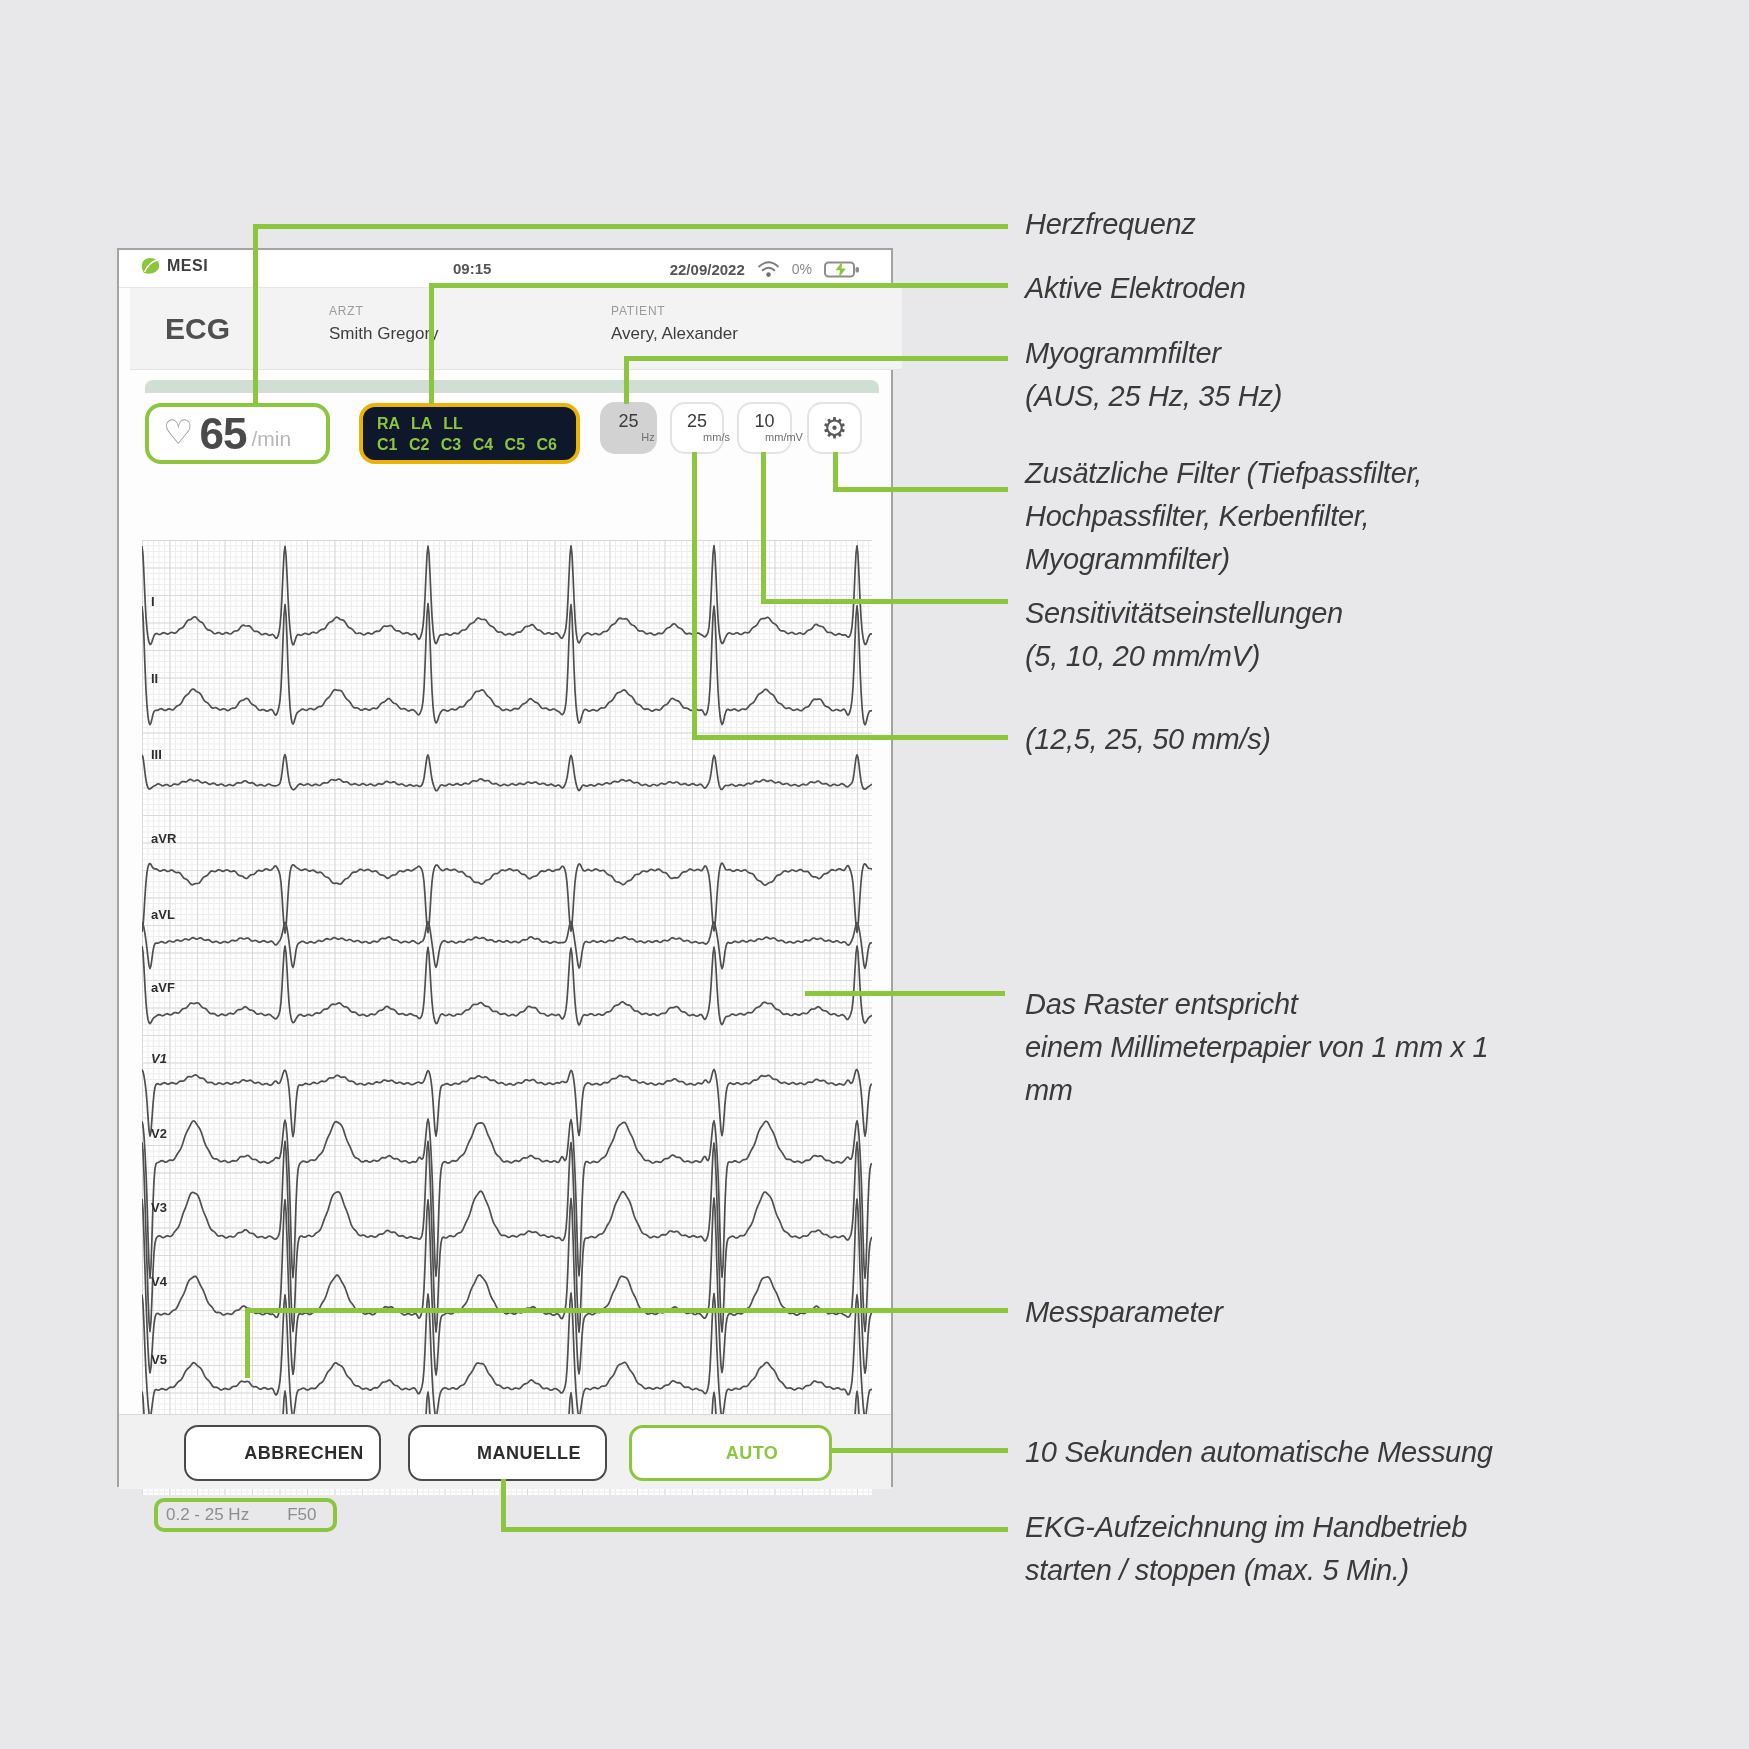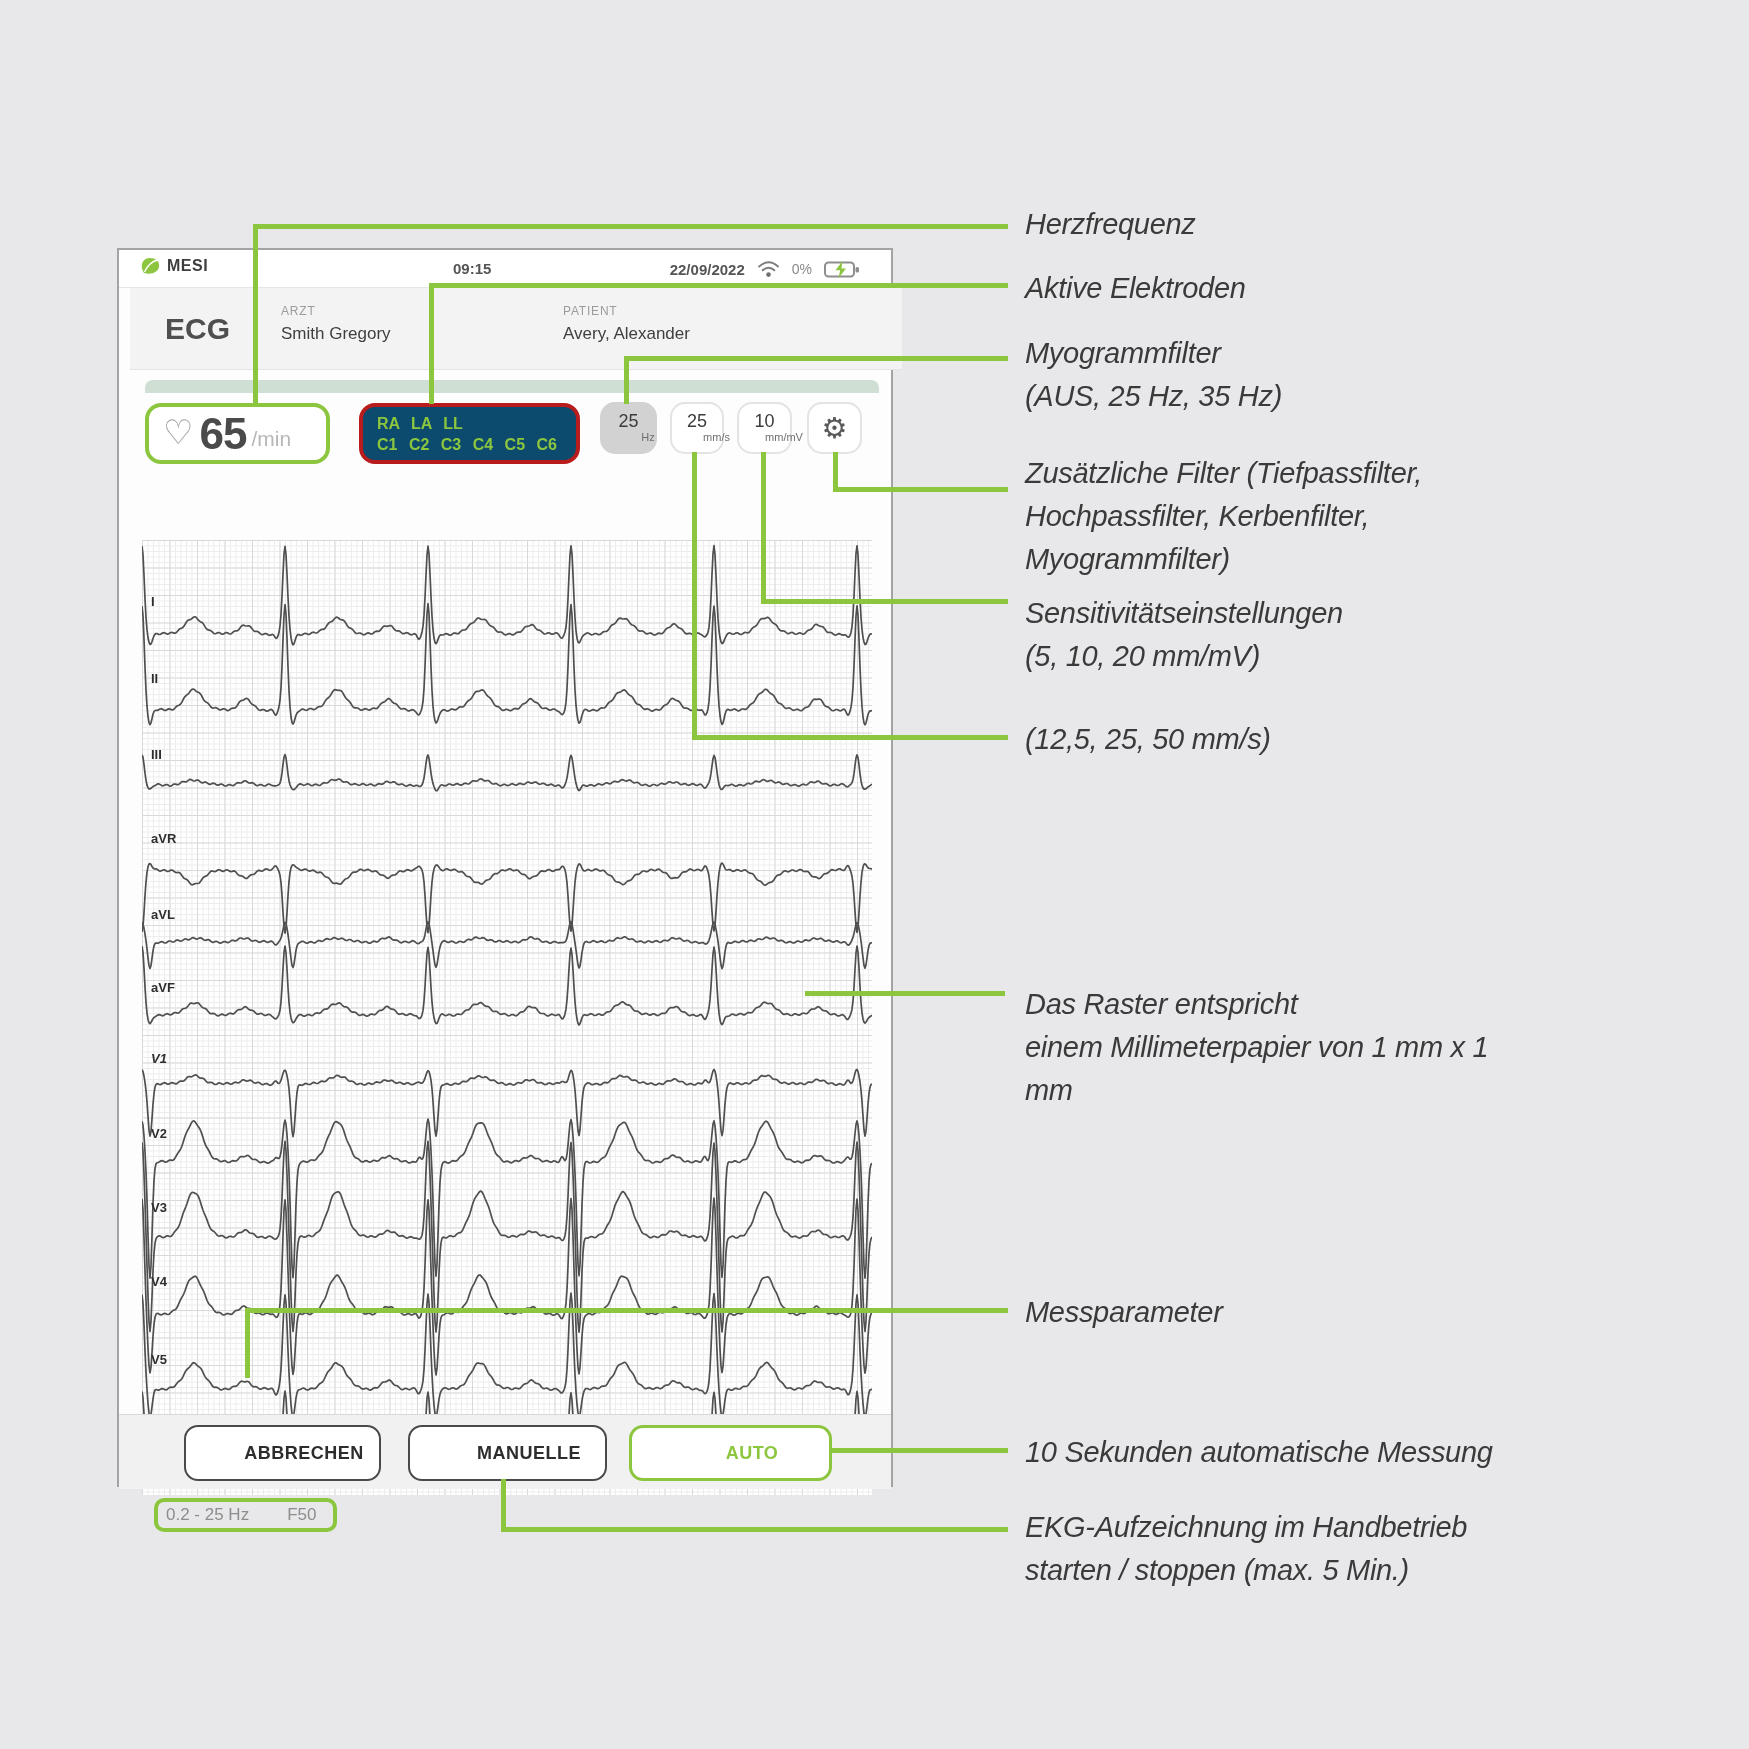--- a/index.html
+++ b/index.html
@@ -13,35 +13,35 @@
              border-bottom:1px solid #e6e6e6;}
   .brand{position:absolute;left:22px;top:7px;display:flex;align-items:center;gap:6px;}
   .brand-name{font-size:16px;font-weight:bold;color:#3d3d3d;letter-spacing:.5px;}
   .clock{position:absolute;left:334px;top:10px;font-size:15px;font-weight:bold;color:#555;}
   .status-right{position:absolute;right:31px;top:0;height:38px;display:flex;align-items:center;gap:12px;}
   .date{font-size:15px;font-weight:bold;color:#555;}
   .pct{font-size:14px;color:#8a8a8a;}
   .header{position:absolute;left:11px;top:38px;width:100%;height:82px;background:#f3f3f4;
           border-bottom:1px solid #e3e3e3;}
   .app-title{position:absolute;left:35px;top:24px;font-size:30px;font-weight:bold;color:#4f4f4f;}
-  .person{position:absolute;top:16px;}
+  .person{position:absolute;top:16px;margin-left:48px;}
   .person .lbl{font-size:12px;color:#9b9b9b;letter-spacing:.8px;margin-bottom:6px;}
   .person .val{font-size:17px;color:#3f3f3f;}
   .doctor{left:151px;} .patient{left:433px;}
   .main{position:absolute;left:0;top:120px;width:100%;height:1044px;background:#fdfdfd;}
   .sage{position:absolute;left:26px;top:10px;width:734px;height:13px;background:#cfdfd3;
         border-radius:8px 8px 0 0;}
   
   .hr-box{position:absolute;left:26px;top:33px;width:185px;height:61px;border:4px solid #8CC63F;
           border-radius:16px;background:#fff;display:flex;align-items:center;padding:0 10px;}
   .heart{font-size:34px;color:#a3a3a3;line-height:1;margin:0 6px 4px 4px;}
   .hr-val{font-size:44px;font-weight:bold;color:#4a4a4a;letter-spacing:-1px;}
   .hr-unit{font-size:21px;color:#b7b7b7;margin-left:5px;margin-top:10px;}
-  .el-box{position:absolute;left:240px;top:33px;width:221px;height:61px;border:4px solid #b91c1c;
-          border-radius:16px;background:#0c4a6e;padding:6px 6px 0 14px;}
+  .el-box{position:absolute;left:240px;top:33px;width:221px;height:61px;border:4px solid #eab308;
+          border-radius:16px;background:#0f172a;padding:6px 6px 0 14px;}
   .el-line{font-size:16px;font-weight:bold;color:#8CC63F;word-spacing:7px;line-height:21px;white-space:nowrap;}
   
   .fbtn{position:absolute;top:32px;height:52px;border-radius:15px;background:#fff;
         border:2px solid #e3e3e3;display:flex;flex-direction:column;align-items:center;justify-content:center;}
   .fbtn .v{font-size:18px;color:#3c3c3c;line-height:19px;}
   .fbtn .u{font-size:11px;color:#6f6f6f;line-height:13px;margin-left:39px;}
   .fbtn.sel{background:#d2d2d2;border-color:#d2d2d2;}
   .btn-hz{left:481px;width:57px;} .btn-speed{left:551px;width:54px;}
   .btn-sens{left:618px;width:55px;} .btn-gear{left:688px;width:55px;}
   .gear{font-size:29px;color:#5a5a5a;line-height:1;}

